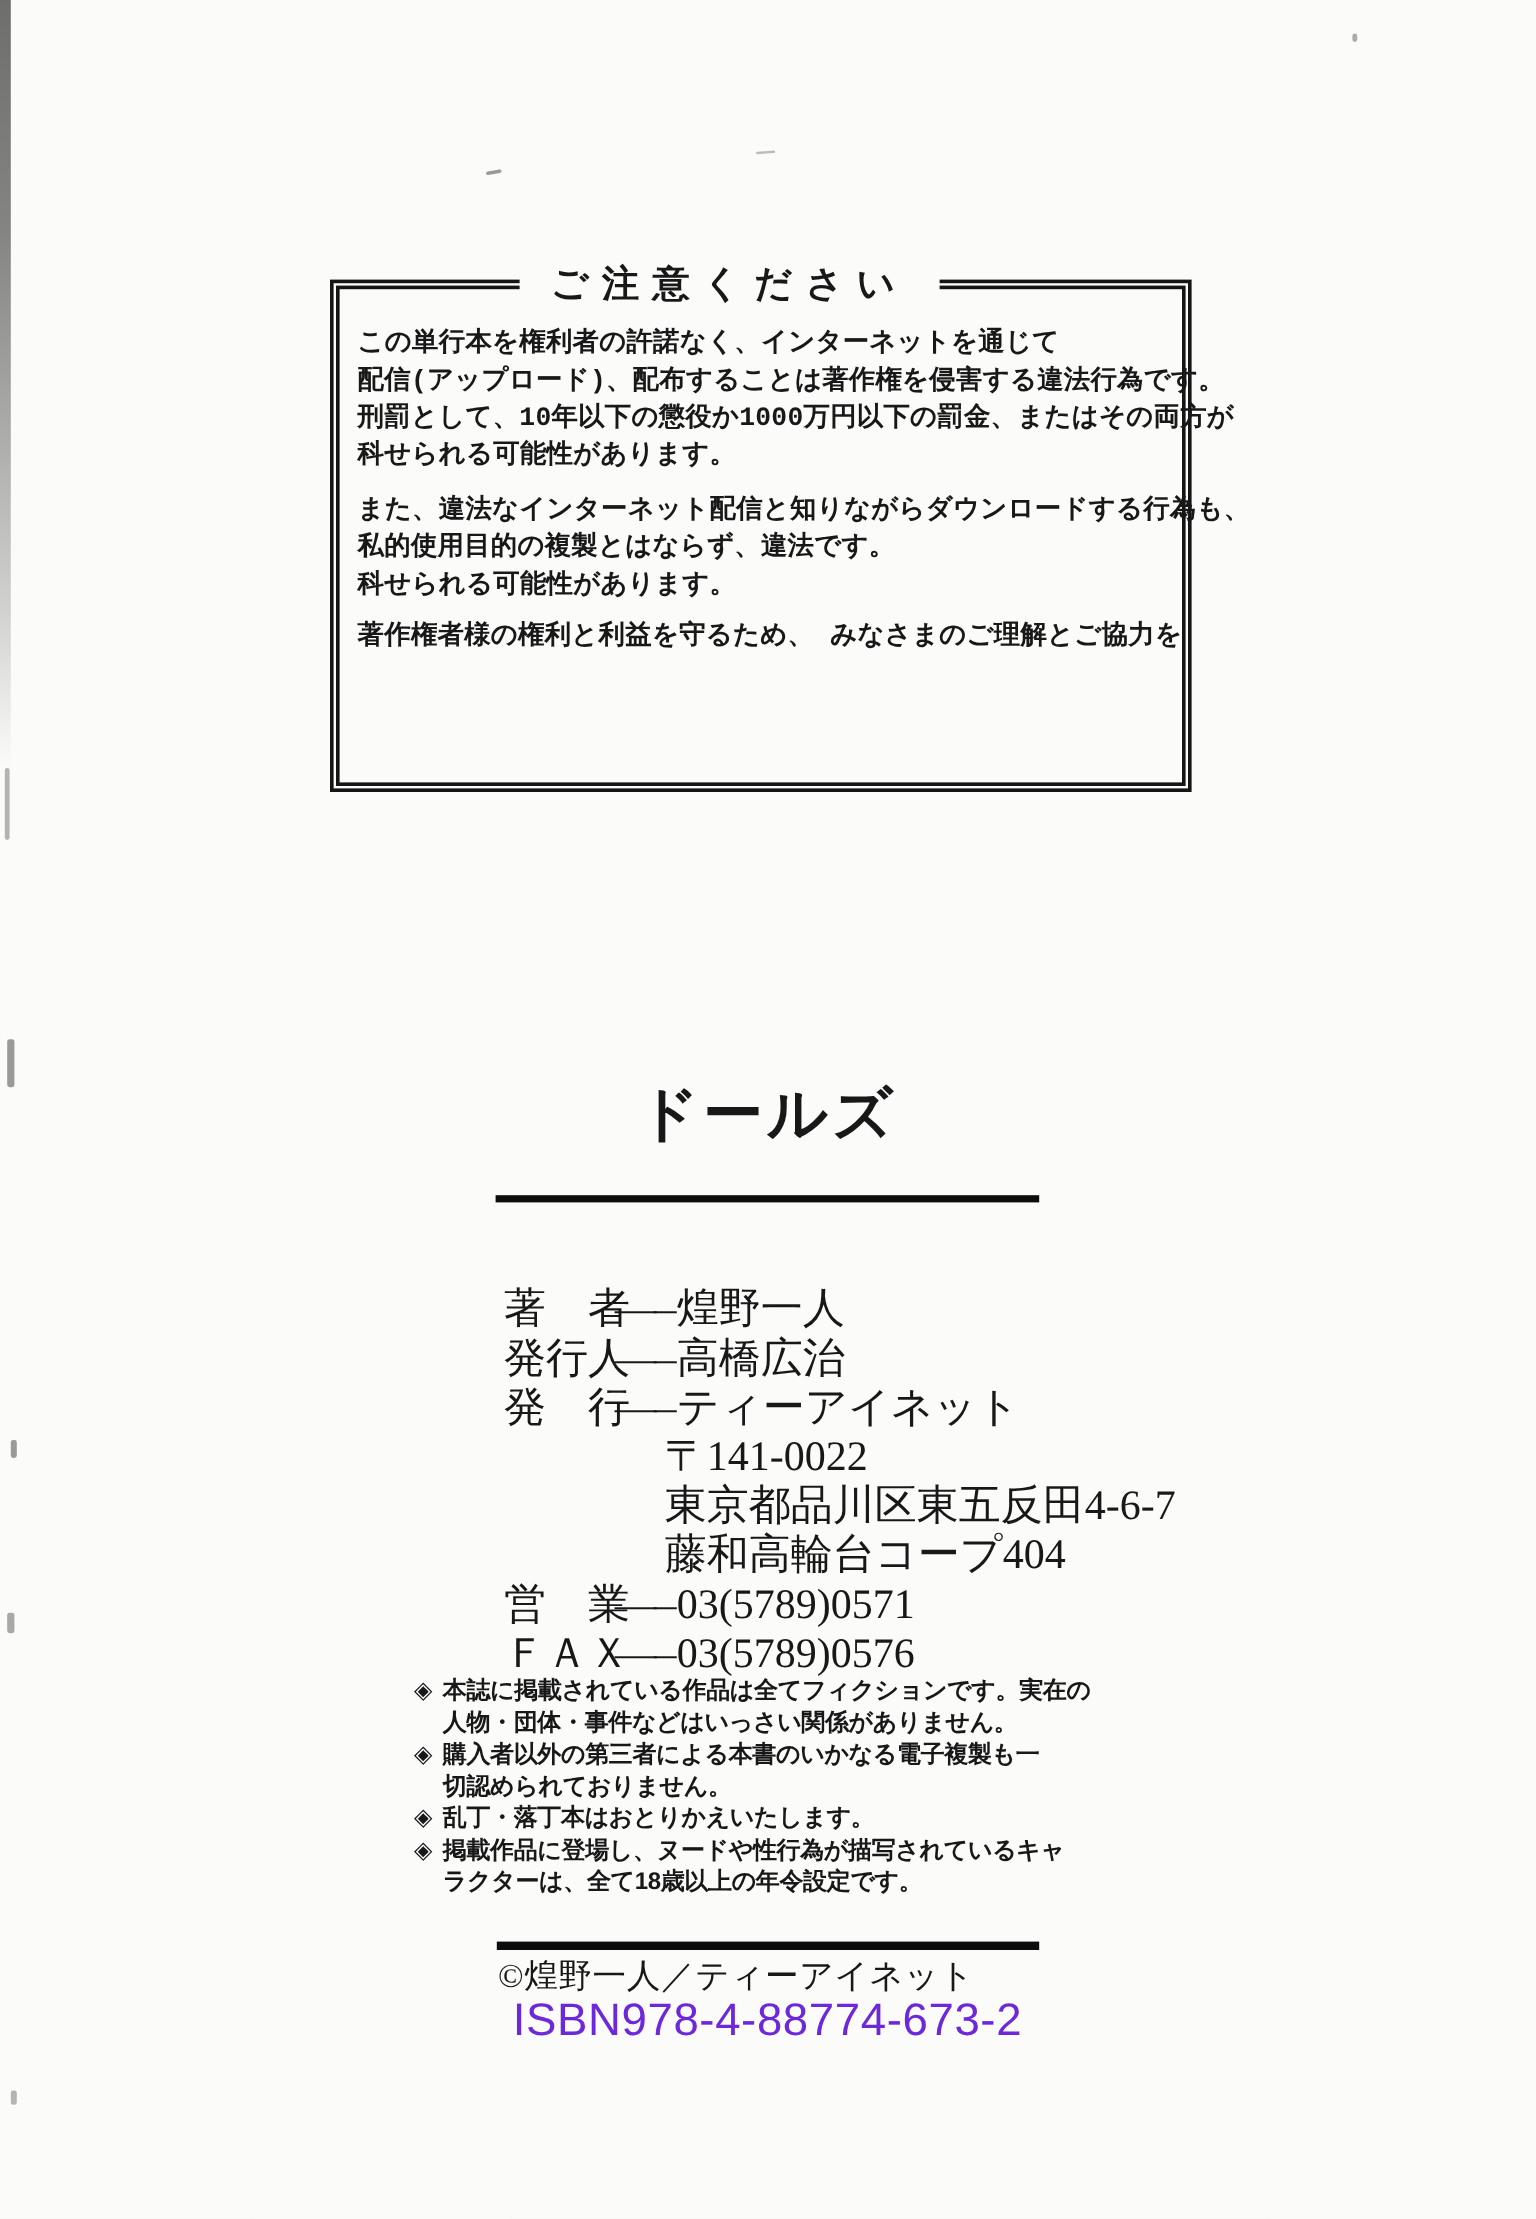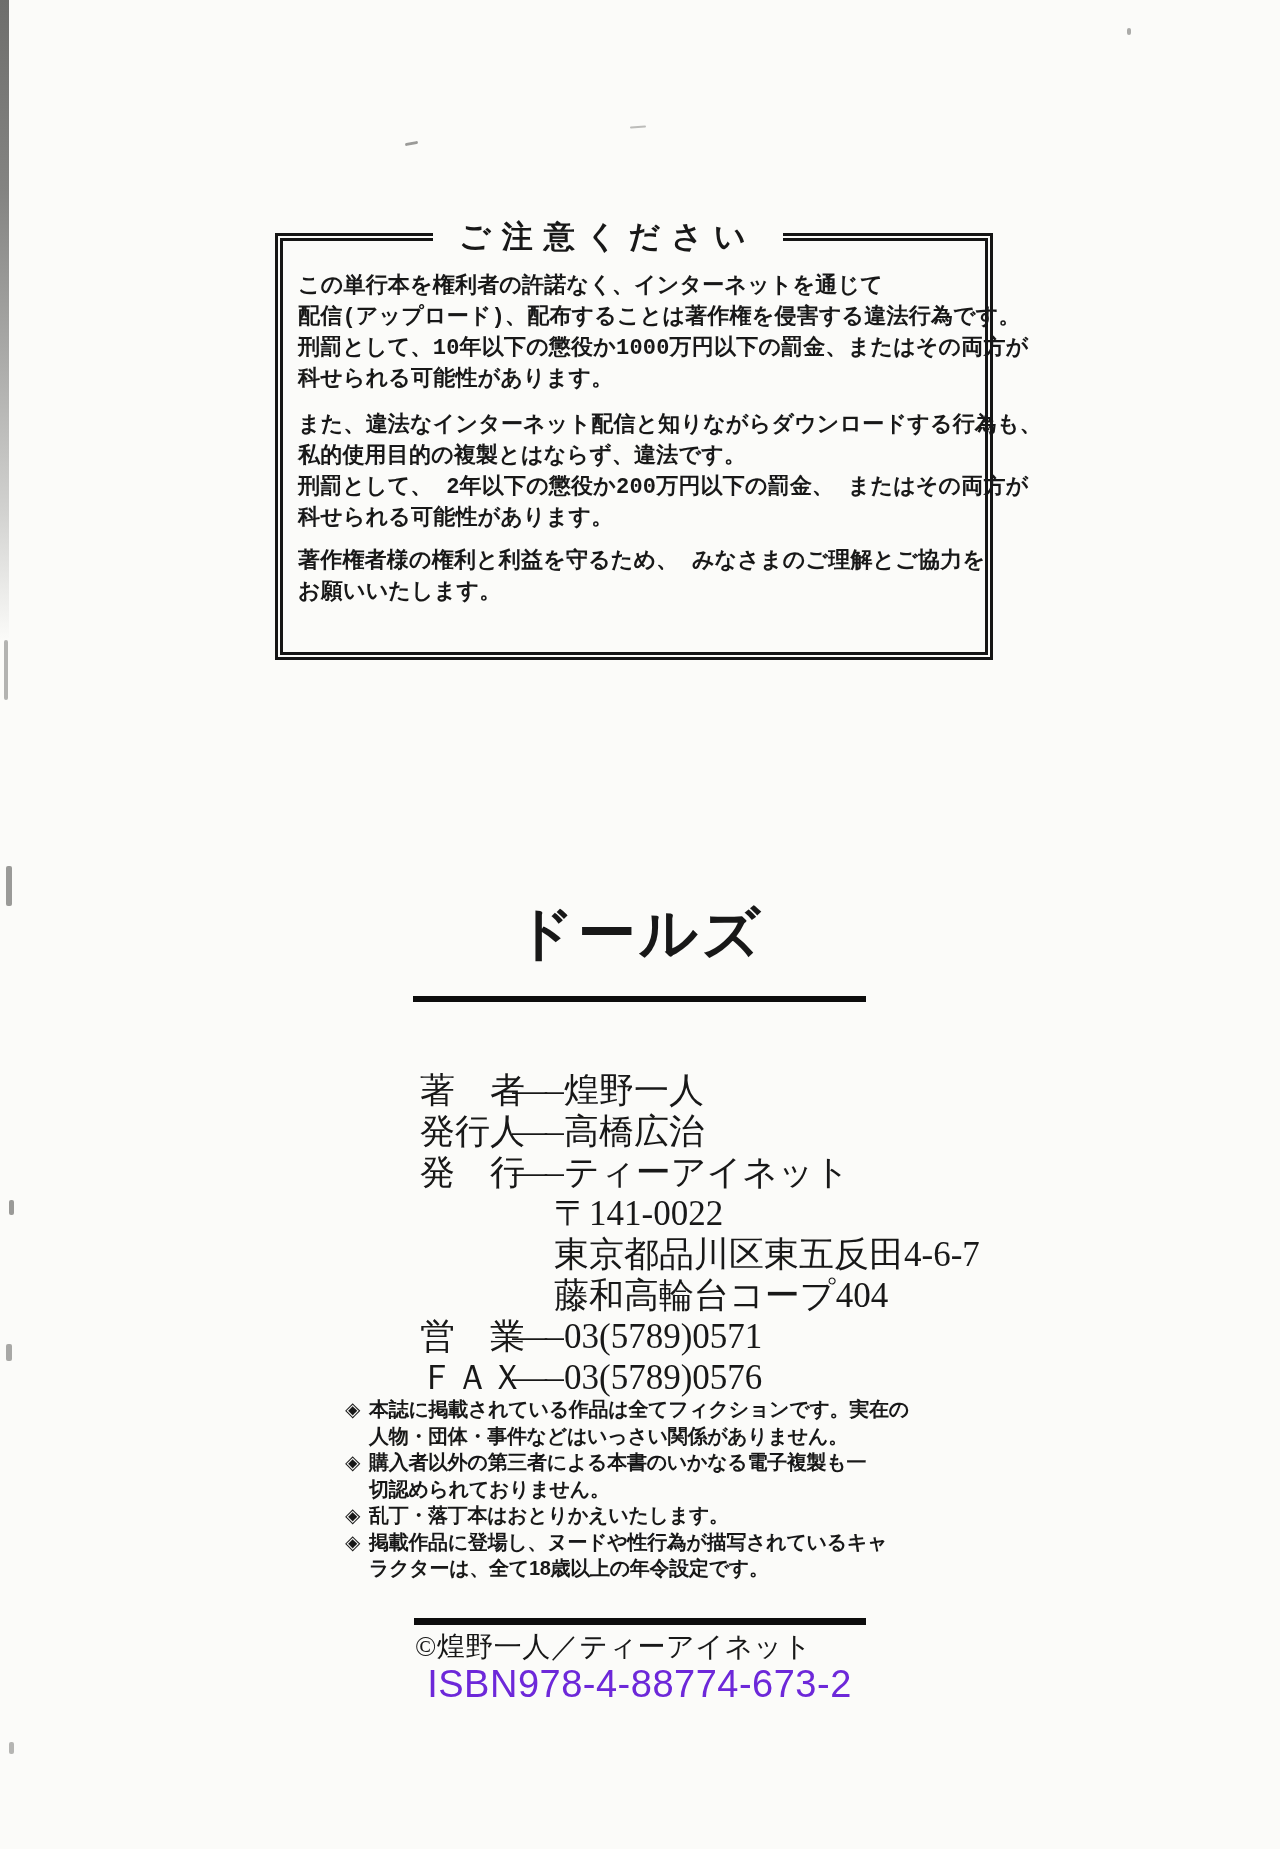--- a/index.html
+++ b/index.html
@@ -36,21 +36,21 @@
   .wpara.gap1{margin-top:15px;}
   .wpara.gap2{margin-top:12px;}
   .wline{
     font-family:Liberation Mono, monospace;
     font-size:22px;font-weight:bold;line-height:31px;
     letter-spacing:0.2px;white-space:nowrap;
   }
   
   .book-title{
     position:absolute;left:413px;top:895px;width:453px;
-    text-align:center;font-size:58px;font-weight:bold;
+    text-align:center;font-size:50px;font-weight:bold;
     letter-spacing:3px;font-family:"Liberation Serif", serif;
     white-space:nowrap;
   }
   .rule{position:absolute;background:#0d0d0d;}
   .rule.top-rule{left:413px;top:996px;width:453px;height:6px;}
   .rule.bottom-rule{left:414px;top:1618px;width:452px;height:7px;}
   .pub-date{
     position:absolute;left:417px;top:1007px;
     font-size:29px;letter-spacing:0.5px;white-space:nowrap;
   }
@@ -99,27 +99,25 @@
     <div class="wpara">
       <div class="wline">この単行本を権利者の許諾なく、インターネットを通じて</div>
       <div class="wline">配信(アップロード)、配布することは著作権を侵害する違法行為です。</div>
       <div class="wline">刑罰として、10年以下の懲役か1000万円以下の罰金、またはその両方が</div>
       <div class="wline">科せられる可能性があります。</div>
     </div>
 
     <div class="wpara gap1">
       <div class="wline">また、違法なインターネット配信と知りながらダウンロードする行為も、</div>
       <div class="wline">私的使用目的の複製とはならず、違法です。</div>
-      <div class="wline">刑罰として、 2年以下の懲役か200万円以下の罰金、 またはその両方が</div>
       <div class="wline">科せられる可能性があります。</div>
     </div>
 
     <div class="wpara gap2">
       <div class="wline">著作権者様の権利と利益を守るため、 みなさまのご理解とご協力を</div>
-      <div class="wline">お願いいたします。</div>
     </div>
   </div>
 
   <div class="book-title">ドールズ</div>
   <div class="rule top-rule"></div>
 
   <div class="credits">
     <div class="crow">
       <span class="clabel">著　者</span><span class="cdash">——</span><span class="cvalue">煌野一人</span>
     </div>

